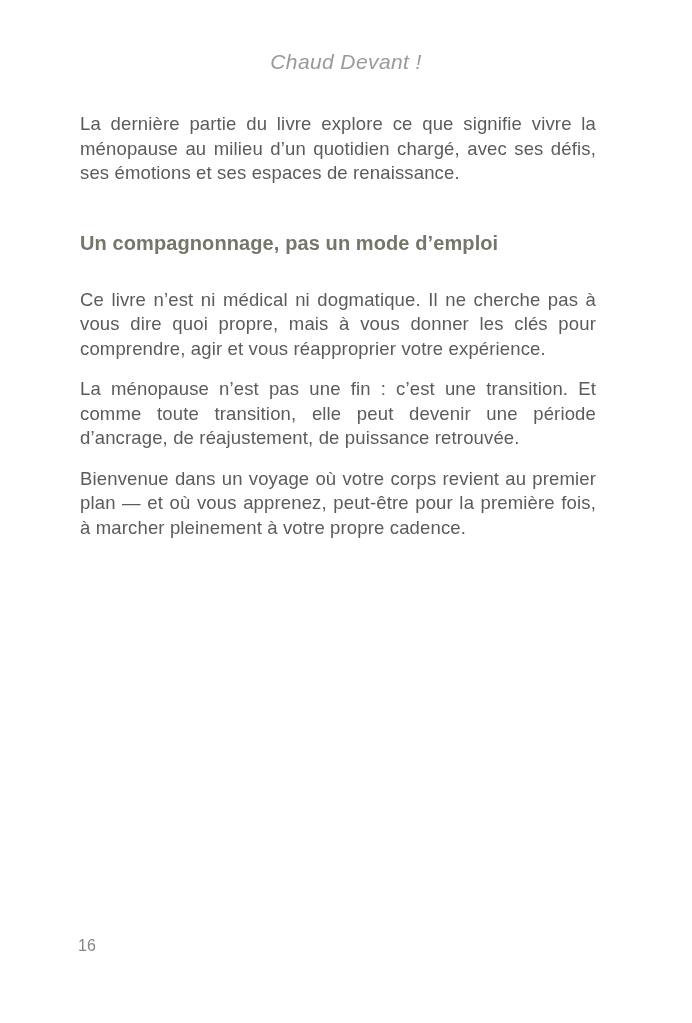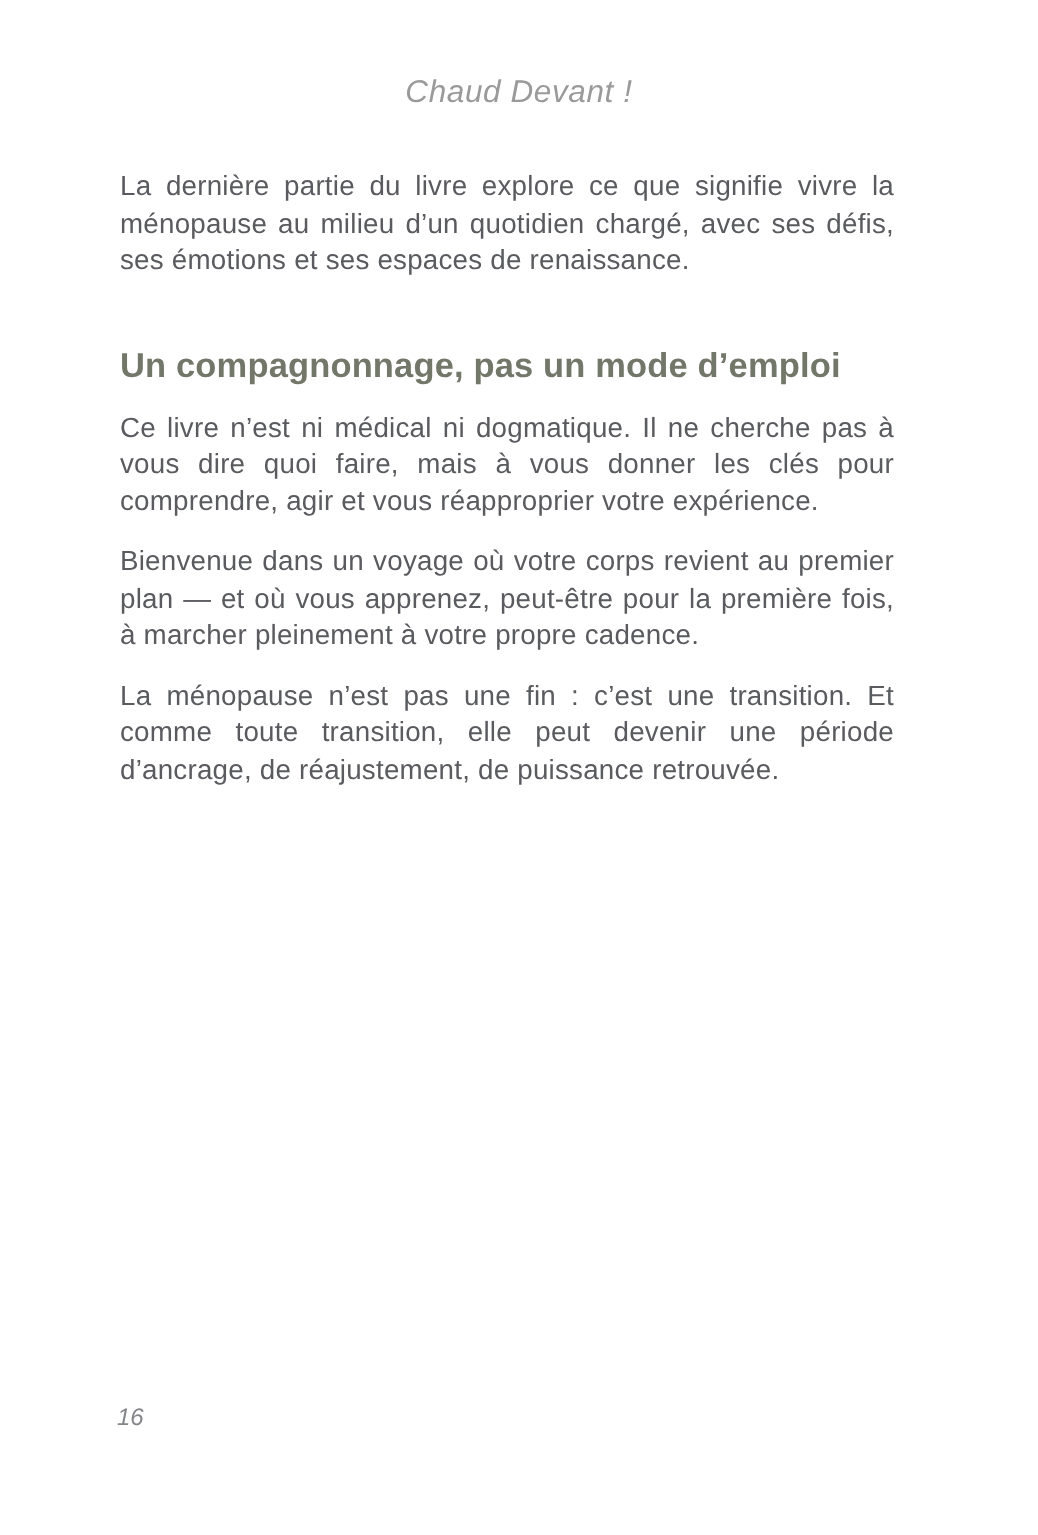--- a/index.html
+++ b/index.html
@@ -30,52 +30,51 @@
   .content p {
     margin: 0 16px 16px 0;
     font-size: 18.5px;
     line-height: 24.5px;
     letter-spacing: 0.15px;
     color: #5a5b5e;
     text-align: justify;
     text-justify: inter-word;
   }
   .content h2 {
-    margin: 44px 0 16px 0;
-    font-size: 23px;
+    margin: 44px 0 31px 0;
+    font-size: 20px;
     line-height: 27px;
     font-weight: 700;
     letter-spacing: 0.1px;
     color: #73776a;
   }
   .page-number {
     position: absolute;
     left: 78px;
     bottom: 68px;
-    font-style: italic;
     font-size: 16px;
     color: #85868a;
   }
 </style>
 </head>
 <body>
 
 <div class="page">
 
   <div class="running-header">Chaud Devant !</div>
 
   <div class="content">
 
     <p>La dernière partie du livre explore ce que signifie vivre la ménopause au milieu d’un quotidien chargé, avec ses défis, ses émotions et ses espaces de renaissance.</p>
 
     <h2>Un compagnonnage, pas un mode d’emploi</h2>
 
-    <p>Ce livre n’est ni médical ni dogmatique. Il ne cherche pas à vous dire quoi faire, mais à vous donner les clés pour comprendre, agir et vous réapproprier votre expérience.</p>
+    <p>Ce livre n’est ni médical ni dogmatique. Il ne cherche pas à vous dire quoi propre, mais à vous donner les clés pour comprendre, agir et vous réapproprier votre expérience.</p>
+
+    <p>La ménopause n’est pas une fin : c’est une transition. Et comme toute transition, elle peut devenir une période d’ancrage, de réajustement, de puissance retrouvée.</p>
 
     <p>Bienvenue dans un voyage où votre corps revient au premier plan — et où vous apprenez, peut-être pour la première fois, à marcher pleinement à votre propre cadence.</p>
-
-    <p>La ménopause n’est pas une fin : c’est une transition. Et comme toute transition, elle peut devenir une période d’ancrage, de réajustement, de puissance retrouvée.</p>
 
   </div>
 
   <div class="page-number">16</div>
 
 </div>
 
 </body></html>

